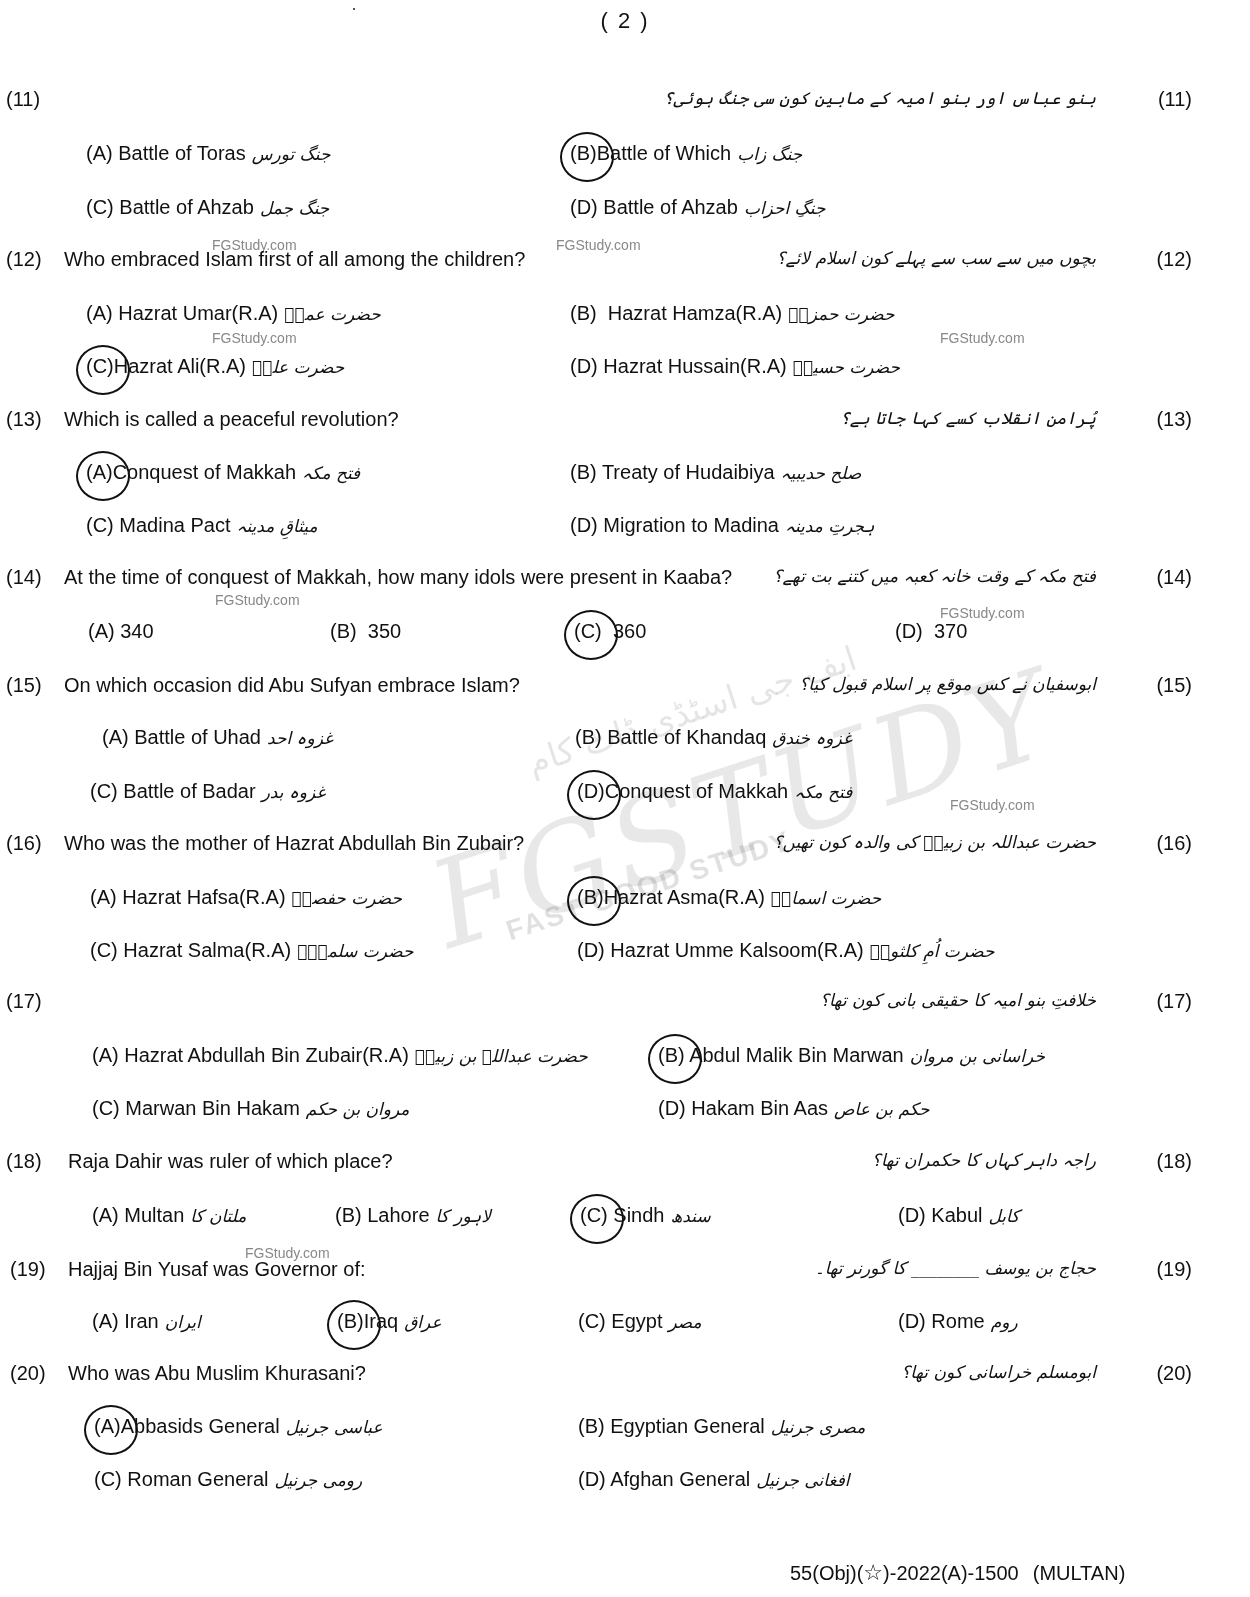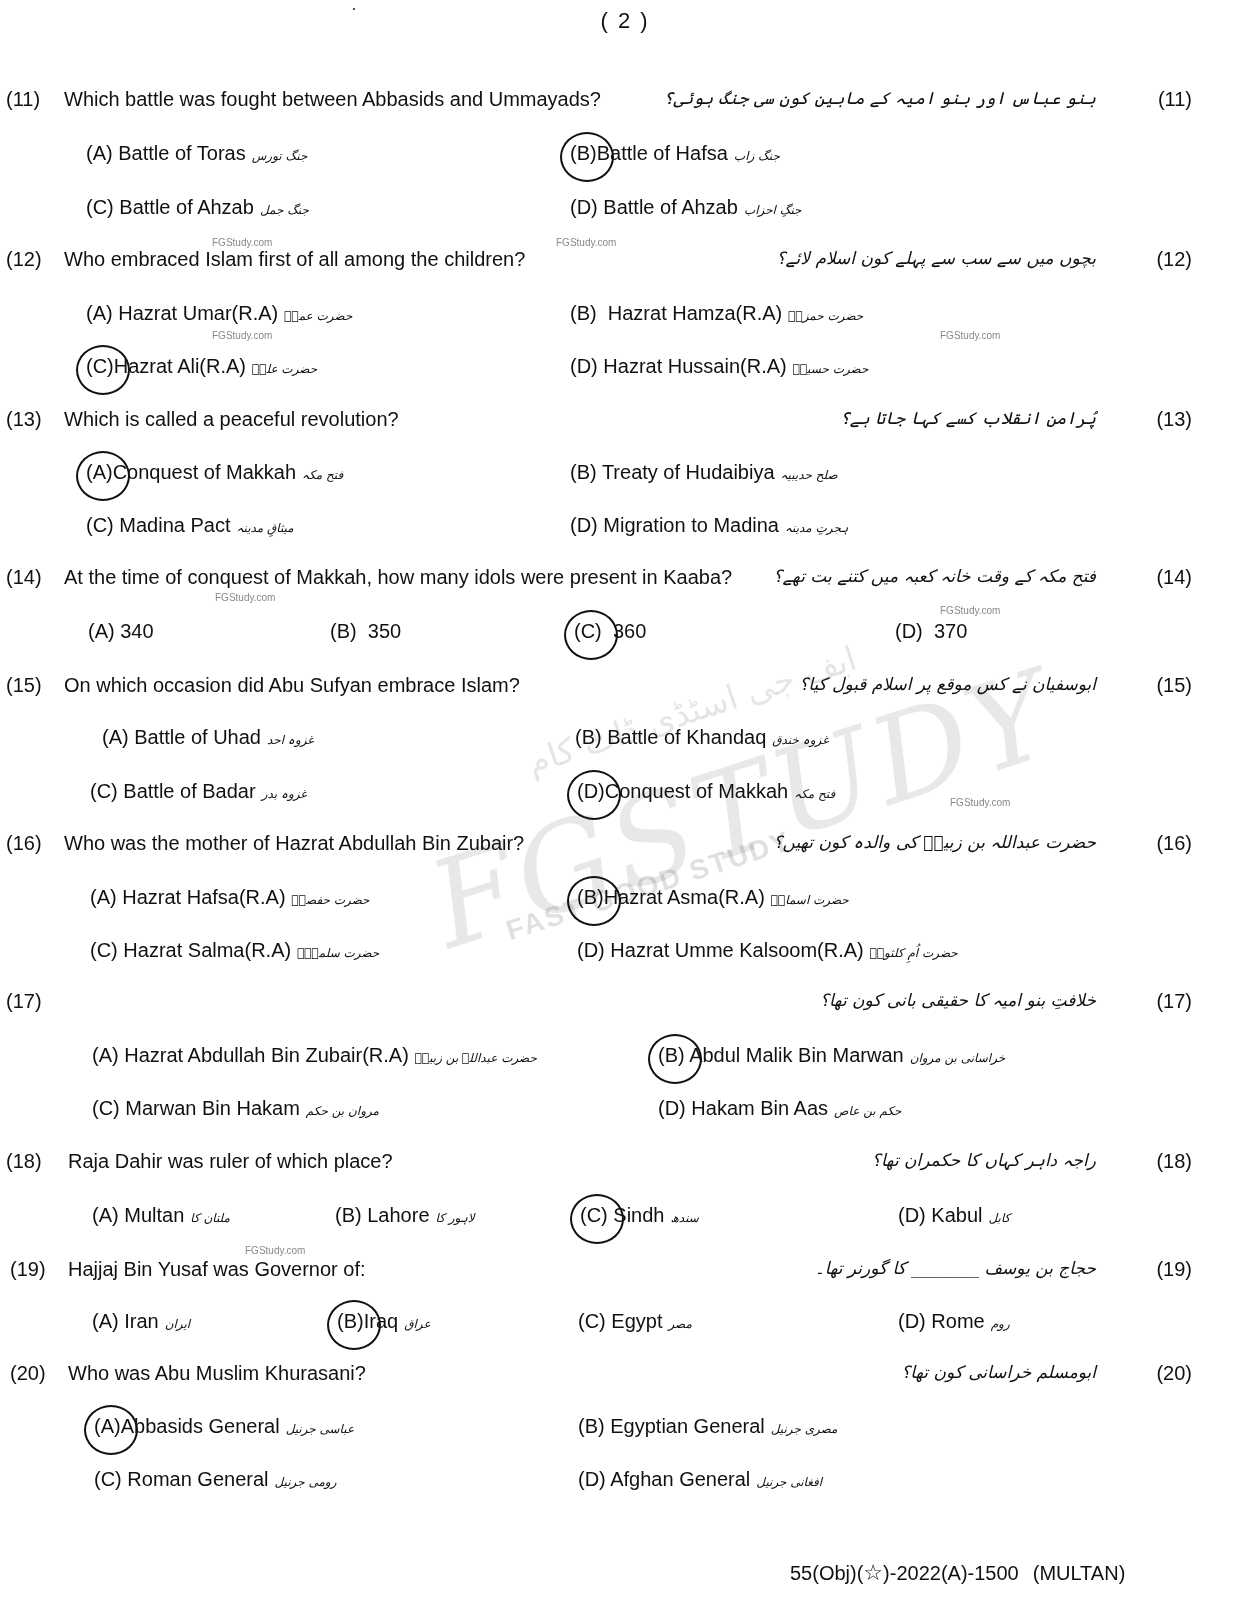--- a/index.html
+++ b/index.html
@@ -9,26 +9,26 @@
               font-size:22px; letter-spacing:2px; }
   .dot { position:absolute; top:8px; left:353px; width:2px; height:2px; background:#555; }
 
   .q { position:absolute; left:0; width:1206px; height:30px; font-size:20px; }
   .q .qn-en { position:absolute; left:6px; }
   .q .q-en { position:absolute; left:64px; }
   .q .q-ur { position:absolute; right:110px; direction:rtl; font-family:"DejaVu Serif", serif; font-size:17px; font-style:italic; }
   .q .qn-ur { position:absolute; right:14px; }
 
   .opt { position:absolute; font-size:20px; white-space:nowrap; height:30px; }
-  .opt .ur { font-family:"DejaVu Serif", serif; font-size:12px; font-style:italic; margin-left:6px; direction:rtl; unicode-bidi:isolate; }
+  .opt .ur { font-family:"DejaVu Serif", serif; font-size:17px; font-style:italic; margin-left:6px; direction:rtl; unicode-bidi:isolate; }
   .opt.circled .lbl { position:relative; }
   .opt.circled .lbl::before { content:""; position:absolute; left:-10px; top:-10px; width:50px; height:46px;
         border:2px solid #111; border-radius:50%; }
 
-  .wm-small { position:absolute; font-size:10px; color:#888; }
+  .wm-small { position:absolute; font-size:14px; color:#888; }
   .wm-big { position:absolute; left:420px; top:740px; font-family:"DejaVu Serif", serif; font-size:120px;
             color:rgba(0,0,0,0.09); transform:rotate(-18deg); font-style:italic; letter-spacing:4px; }
   .wm-tag { position:absolute; left:500px; top:870px; font-size:28px; color:rgba(0,0,0,0.12);
             transform:rotate(-18deg); font-weight:bold; letter-spacing:2px; }
   .wm-ur { position:absolute; left:520px; top:690px; font-size:34px; color:rgba(0,0,0,0.1);
            transform:rotate(-18deg); direction:rtl; font-family:"DejaVu Serif", serif; }
 
   .footer { position:absolute; top:1560px; left:790px; font-size:20px; white-space:nowrap; }
   .footer b { font-weight:normal; margin-left:14px; }
   .star { font-size:22px; }
@@ -47,26 +47,25 @@
 <div class="wm-small" style="left:556px;top:237px">FGStudy.com</div>
 <div class="wm-small" style="left:212px;top:330px">FGStudy.com</div>
 <div class="wm-small" style="left:940px;top:330px">FGStudy.com</div>
 <div class="wm-small" style="left:215px;top:592px">FGStudy.com</div>
 <div class="wm-small" style="left:940px;top:605px">FGStudy.com</div>
 <div class="wm-small" style="left:950px;top:797px">FGStudy.com</div>
 <div class="wm-small" style="left:245px;top:1245px">FGStudy.com</div>
 
 <div class="q" style="top:88px">
   <span class="qn-en">(11)</span>
-  <span class="q-en">Which battle was fought between Abbasids and Ummayads?</span>
   <span class="q-ur">بنو عباس اور بنو امیہ کے مابین کون سی جنگ ہوئی؟</span>
   <span class="qn-ur">(11)</span>
 </div>
 <div class="opt" style="left:86px;top:142px"><span class="lbl">(A)</span> <span>Battle of Toras</span><span class="ur">جنگ تورس</span></div>
-<div class="opt circled" style="left:570px;top:142px"><span class="lbl">(B)</span><span>Battle of Hafsa</span><span class="ur">جنگ زاب</span></div>
+<div class="opt circled" style="left:570px;top:142px"><span class="lbl">(B)</span><span>Battle of Which</span><span class="ur">جنگ زاب</span></div>
 <div class="opt" style="left:86px;top:196px"><span class="lbl">(C)</span> <span>Battle of Ahzab</span><span class="ur">جنگ جمل</span></div>
 <div class="opt" style="left:570px;top:196px"><span class="lbl">(D)</span> <span>Battle of Ahzab</span><span class="ur">جنگِ احزاب</span></div>
 
 <div class="q" style="top:248px">
   <span class="qn-en">(12)</span>
   <span class="q-en">Who embraced Islam first of all among the children?</span>
   <span class="q-ur">بچوں میں سے سب سے پہلے کون اسلام لائے؟</span>
   <span class="qn-ur">(12)</span>
 </div>
 <div class="opt" style="left:86px;top:302px"><span class="lbl">(A)</span> <span>Hazrat Umar(R.A)</span><span class="ur">حضرت عمرؓ</span></div>

